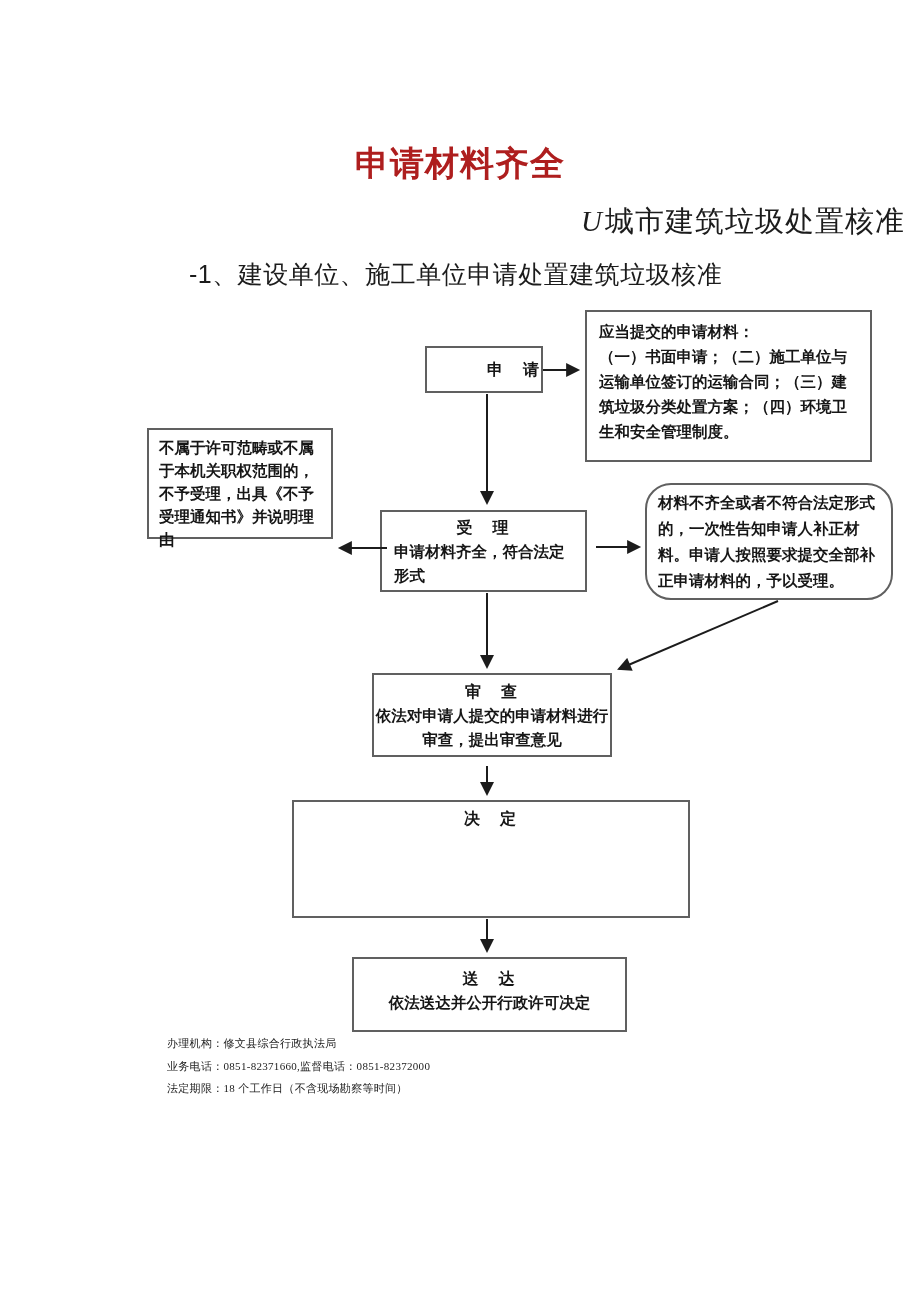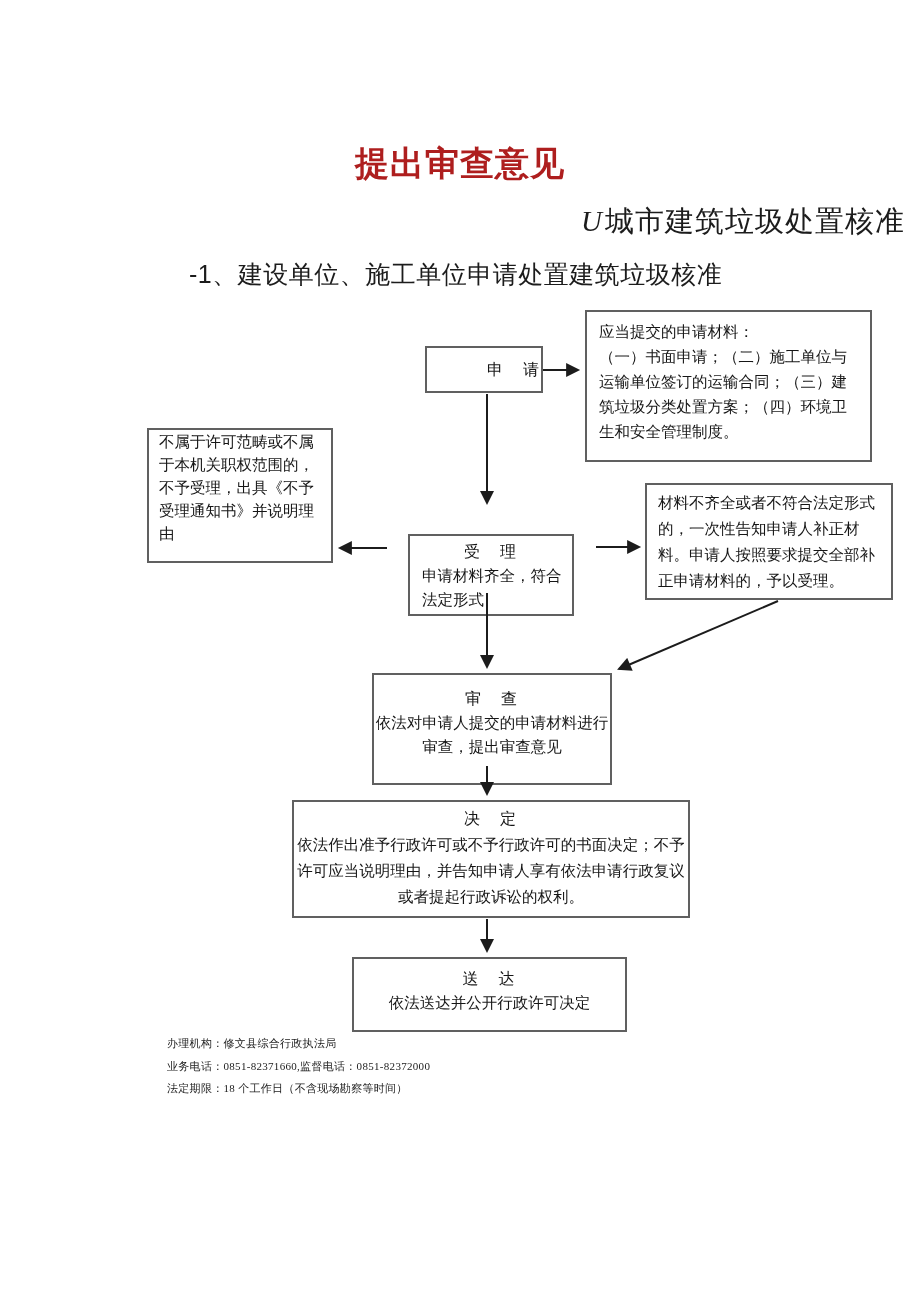--- a/index.html
+++ b/index.html
@@ -33,53 +33,53 @@
     position:absolute; left:141px; top:258px;
     font-family:"Liberation Sans","DejaVu Sans",sans-serif;
     font-size:25px;
     letter-spacing:0.5px;
     margin-left:48px;
   }
   .fc-box {
     position:absolute;
     border:2px solid #606060;
     background:#ffffff;
-    font-weight:normal;
+    font-weight:bold;
     color:#161616;
     font-size:15.5px;
     line-height:24px;
   }
   .fc-box .fc-title {
     text-align:center;
     font-size:16px;
     letter-spacing:2px;
   }
   .box-apply      { left:425px; top:346px; width:118px; height:47px; display:flex; align-items:center; justify-content:flex-end; }
   .box-materials  { left:585px; top:310px; width:287px; height:152px; padding:7px 10px 0 12px; line-height:25px; }
-  .box-reject     { left:147px; top:428px; width:186px; height:135px; padding:0 8px 0 10px; line-height:23px; }
-  .box-accept     { left:408px; top:510px; width:166px; height:82px; padding-top:4px;margin-top:24px; }
+  .box-reject     { left:147px; top:428px; width:186px; height:111px; padding:6px 8px 0 10px; line-height:23px; }
+  .box-accept     { left:380px; top:510px; width:207px; height:82px; padding-top:4px; }
   .box-accept .fc-body { padding:0 8px 0 12px; }
-  .box-supplement { left:645px; top:483px; width:248px; height:117px; padding:5px 8px 0 11px; line-height:26px; }
-  .box-review     { left:372px; top:673px; width:240px; height:112px; padding-top:12px; text-align:center; }
+  .box-supplement { left:645px; top:483px; width:248px; height:117px; padding:5px 8px 0 11px; line-height:26px;border-radius:26px; }
+  .box-review     { left:372px; top:673px; width:240px; height:84px; padding-top:5px; text-align:center; }
   .box-decision   { left:292px; top:800px; width:398px; height:118px; padding-top:4px; text-align:center; line-height:26px; }
   .box-delivery   { left:352px; top:957px; width:275px; height:75px; padding-top:8px; text-align:center; }
   .arrows { position:absolute; left:0; top:0; width:920px; height:1301px; pointer-events:none; }
   .footer {
     position:absolute; left:167px; top:1032px;
     font-size:11px;
     line-height:22.6px;
     letter-spacing:0.3px;
   }
 </style>
 </head>
 <body>
 
 <div class="page">
 
-  <div class="doc-title">提出审查意见</div>
+  <div class="doc-title">申请材料齐全</div>
 
   <div class="doc-subtitle">
     <span class="lat">U</span><span>城市建筑垃圾处置核准</span>
   </div>
 
   <div class="section-heading">-1、建设单位、施工单位申请处置建筑垃圾核准</div>
 
   <div class="fc-box box-apply">
     <span class="fc-title">申　请</span>
   </div>
@@ -102,21 +102,20 @@
     <div>材料不齐全或者不符合法定形式的，一次性告知申请人补正材料。申请人按照要求提交全部补正申请材料的，予以受理。</div>
   </div>
 
   <div class="fc-box box-review">
     <div class="fc-title">审　查</div>
     <div>依法对申请人提交的申请材料进行审查，提出审查意见</div>
   </div>
 
   <div class="fc-box box-decision">
     <div class="fc-title">决　定</div>
-    <div>依法作出准予行政许可或不予行政许可的书面决定；不予许可应当说明理由，并告知申请人享有依法申请行政复议或者提起行政诉讼的权利。</div>
   </div>
 
   <div class="fc-box box-delivery">
     <div class="fc-title">送　达</div>
     <div>依法送达并公开行政许可决定</div>
   </div>
 
   <svg class="arrows" viewBox="0 0 920 1301" xmlns="http://www.w3.org/2000/svg">
     <defs>
       <marker id="arr" viewBox="0 0 10 10" refX="8.5" refY="5" markerWidth="8" markerHeight="7" orient="auto-start-reverse">

